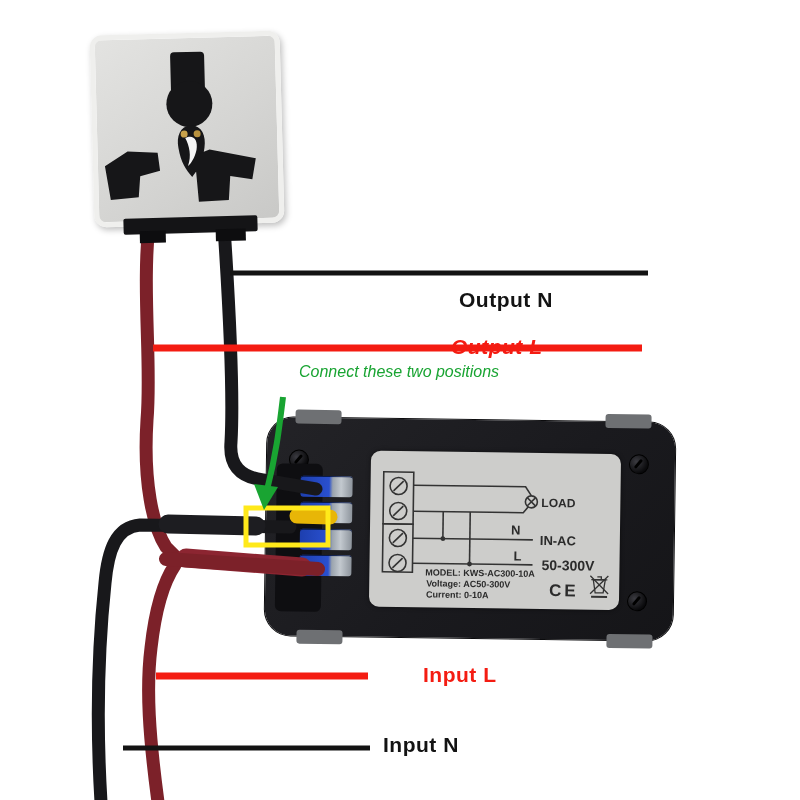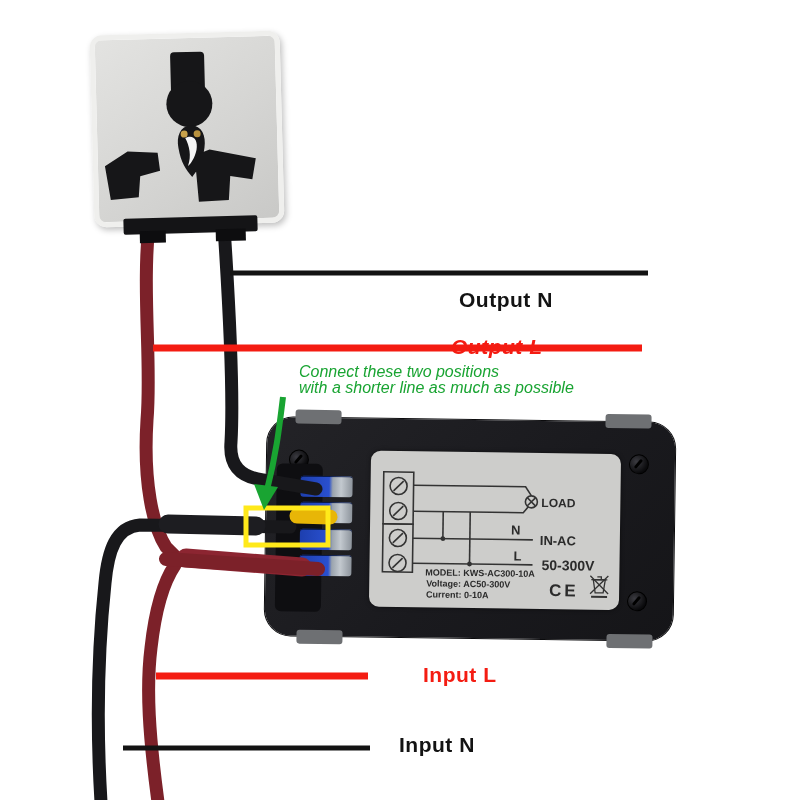--- a/index.html
+++ b/index.html
@@ -148,20 +148,19 @@
       <path d="M123,748 H370" stroke="#131313" stroke-width="5"></path>
       <rect x="246" y="508" width="82" height="37" stroke="#ffe91a" stroke-width="5"></rect>
       <path d="M283,397 C279,430 276,455 267,490" stroke="#19a432" stroke-width="6"></path>
     </g>
     <polygon points="254,484 278,487 264,510" fill="#19a432"></polygon>
   </svg>
 
   <div class="ptr-label" style="left:459px;top:260px;margin-top:28px;">Output N</div>
   <div class="ptr-label red" style="left:451px;top:335px;font-style:italic;">Output L</div>
   <div class="ptr-label red" style="left:375px;top:663px;margin-left:48px;">Input L</div>
-  <div class="ptr-label" style="left:399px;top:733px;">Input N</div>
+  <div class="ptr-label" style="left:383px;top:733px;">Input N</div>
 
   <div class="note">
     <div>Connect these two positions</div>
-    <div>with a shorter line as much as possible</div>
   </div>
 
 </div>
 
 </body></html>

